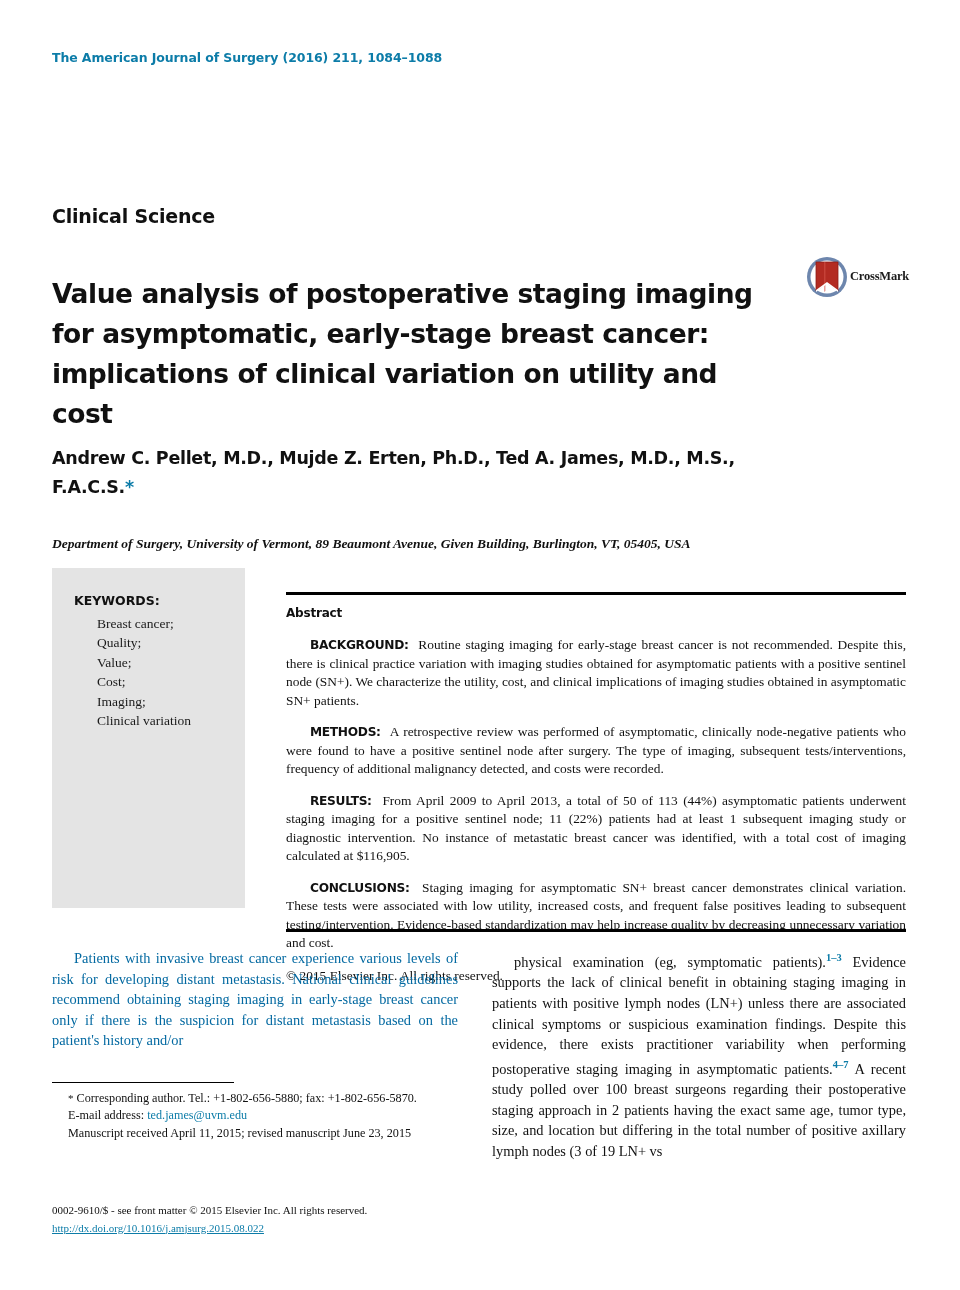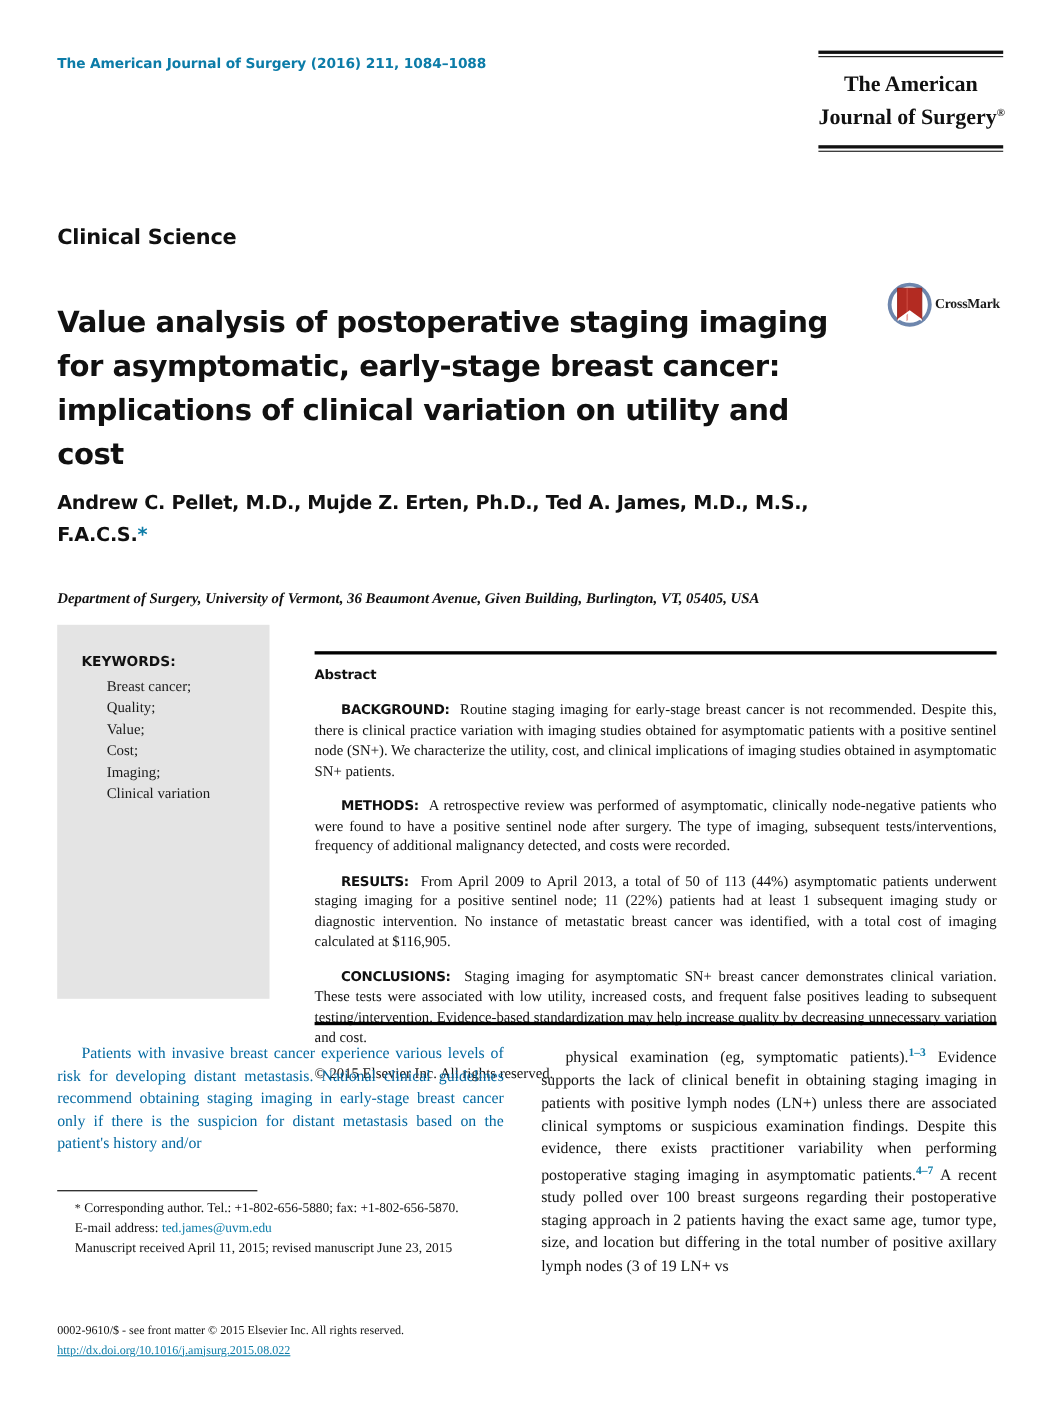--- a/index.html
+++ b/index.html
@@ -287,47 +287,41 @@
   }
 </style>
 </head>
 <body>
 
 <div class="page">
 
   <div class="masthead">
     <div class="journal-running-head">The American Journal of Surgery (2016) 211, 1084–1088</div>
 
-    <div class="journal-logo">
-      <div class="logo-rule-top"></div>
-      <div class="logo-line">The American</div>
-      <div class="logo-line"><span>Journal of Surgery</span><span class="reg">®</span></div>
-      <div class="logo-rule-bottom"></div>
-    </div>
   </div>
 
   <div class="section-label">Clinical Science</div>
 
   <h1 class="article-title">Value analysis of postoperative staging imaging for asymptomatic, early-stage breast cancer: implications of clinical variation on utility and cost</h1>
 
   <div class="crossmark">
     <svg width="42" height="42" viewBox="0 0 42 42">
       <circle cx="21" cy="21" r="20" fill="#6d86ad"></circle>
       <circle cx="21" cy="21" r="16.5" fill="#ffffff"></circle>
       <path d="M10 6 L32 6 L32 35 L21 27 L10 35 Z" fill="#b32b22"></path>
       <path d="M10 6 L32 6 L32 35 L21 27 L10 35 Z" fill="none" stroke="#8d1c16" stroke-width="0.8"></path>
       <path d="M18 6 L19.5 6 L19.5 35 L18 36 Z" fill="#d6564b" opacity="0.55"></path>
       <path d="M10 34 L21 26 L32 34 L32 36 L21 28 L10 36 Z" fill="#ffffff"></path>
     </svg>
     <div class="crossmark-label">CrossMark</div>
   </div>
 
   <div class="authors"><span>Andrew C. Pellet, M.D., Mujde Z. Erten, Ph.D., Ted A. James, M.D., M.S., F.A.C.S.</span><span class="corr-star">*</span></div>
 
-  <div class="affiliation">Department of Surgery, University of Vermont, 36 Beaumont Avenue, Given Building, Burlington, VT, 05405, USA</div>
+  <div class="affiliation">Department of Surgery, University of Vermont, 89 Beaumont Avenue, Given Building, Burlington, VT, 05405, USA</div>
 
   <div class="abs-rule-top"></div>
 
   <div class="keywords-panel">
     <div class="keywords-inner">
       <div class="keywords-title">KEYWORDS:</div>
       <div class="keyword-item">Breast cancer;</div>
       <div class="keyword-item">Quality;</div>
       <div class="keyword-item">Value;</div>
       <div class="keyword-item">Cost;</div>

